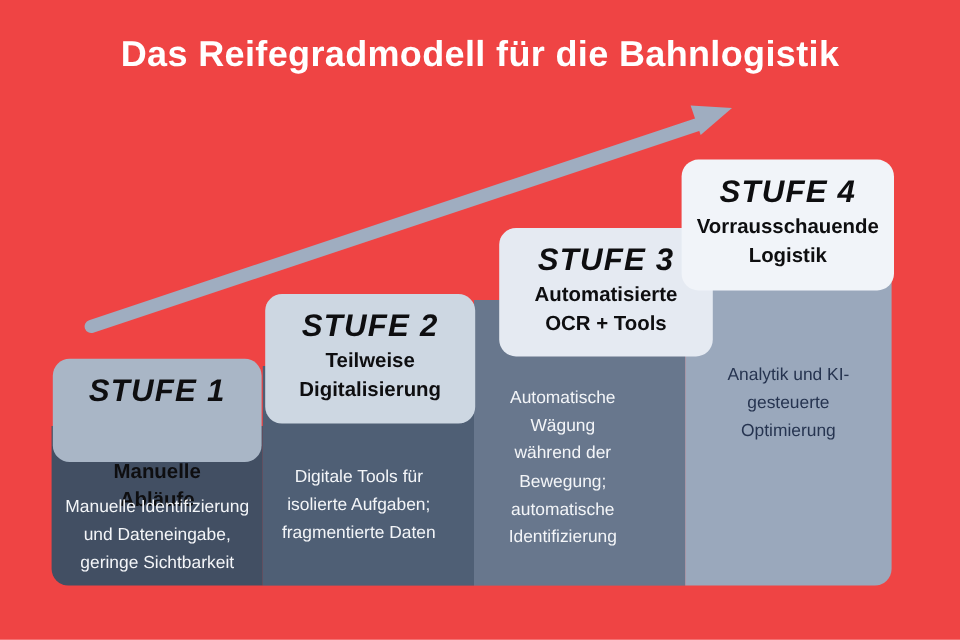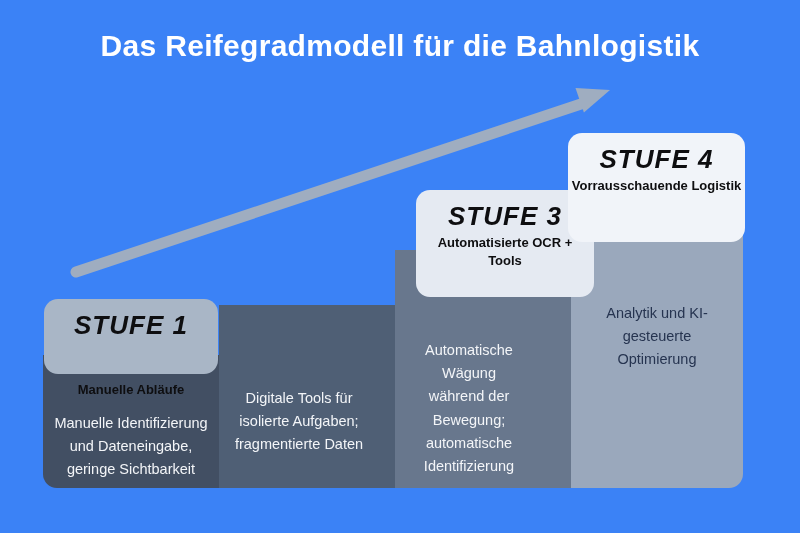--- a/index.html
+++ b/index.html
@@ -30,77 +30,81 @@
   .col-1 { left: 43px;  top: 355px; width: 176px; height: 133px; border-radius: 0 0 0 14px; }
   .col-2 { left: 219px; top: 305px; width: 176px; height: 183px; }
   .col-3 { left: 395px; top: 250px; width: 176px; height: 238px; }
   .col-4 { left: 571px; top: 195px; width: 172px; height: 293px; border-radius: 0 0 14px 0; }
 
   .card {
     position: absolute;
     border-radius: 14px;
     text-align: center;
   }
-  .card-1 { left: 44px;  top: 299px; width: 174px; height: 75px; }
+  .card-1 { left: 44px;  top: 299px; width: 174px; height: 86px; }
   .card-2 { left: 221px; top: 245px; width: 175px; height: 108px; }
   .card-3 { left: 396px; top: 190px; width: 178px; height: 107px; margin-left: 20px; }
   .card-4 { left: 568px; top: 133px; width: 177px; height: 109px; }
 
   .stufe {
     font-style: italic;
     font-weight: 900;
     font-size: 26px;
     letter-spacing: 1px;
     margin: 11px 0 2px 0;
   }
   .subtitle {
     font-weight: 700;
-    font-size: 13px;
+    font-size: 17px;
     line-height: 1.42;
     margin: 0 auto;
   }
   .sub-1 { max-width: 110px; margin-top: 40px; }
   .sub-2 { max-width: 150px; }
   .sub-3 { max-width: 152px; }
   .sub-4 { max-width: 175px; }
 
   .desc {
     position: absolute;
     text-align: center;
     font-size: 14.5px;
     line-height: 1.6;
     box-sizing: border-box;
   }
   .desc-1 { left: 43px;  top: 412px; width: 176px; padding: 0 4px; }
   .desc-2 { left: 219px; top: 387px; width: 160px; padding: 0 12px; }
-  .desc-3 { left: 395px; top: 339px; width: 148px; padding: 0 18px; }
+  .desc-3 { left: 395px; top: 321px; width: 148px; padding: 0 18px; }
   .desc-4 { left: 571px; top: 302px; width: 172px; padding: 0 17px; }
 </style>
 </head>
 <body>
 
-<div class="canvas" style="background-color: #3b82f6;">
+<div class="canvas" style="background-color: #ef4444;">
 
   <h1 class="title" style="color: rgb(255, 255, 255);">Das Reifegradmodell für die Bahnlogistik</h1>
 
   <svg class="arrow-svg" viewBox="0 0 800 533">
     <line x1="76" y1="272" x2="584" y2="103" stroke-width="11" stroke-linecap="round" stroke="#9fadc0"></line>
     <polygon points="610,90 583.9,112.6 575.5,88.0" fill="#9fadc0"></polygon>
   </svg>
 
   <div class="column col-1" style="background-color: rgb(66, 79, 99);"></div>
   <div class="column col-2" style="background-color: rgb(79, 95, 117);"></div>
   <div class="column col-3" style="background-color: rgb(104, 119, 141);"></div>
   <div class="column col-4" style="background-color: rgb(154, 168, 188);"></div>
 
   <div class="card card-1" style="background-color: rgb(169, 182, 198); color: rgb(14, 14, 16);">
     <div class="stufe">STUFE 1</div>
     <div class="subtitle sub-1">Manuelle Abläufe</div>
   </div>
 
+  <div class="card card-2" style="background-color: rgb(205, 215, 226); color: rgb(14, 14, 16);">
+    <div class="stufe">STUFE 2</div>
+    <div class="subtitle sub-2">Teilweise Digitalisierung</div>
+  </div>
 
   <div class="card card-3" style="background-color: rgb(229, 234, 242); color: rgb(14, 14, 16);">
     <div class="stufe">STUFE 3</div>
     <div class="subtitle sub-3">Automatisierte OCR + Tools</div>
   </div>
 
   <div class="card card-4" style="background-color: rgb(241, 244, 249); color: rgb(14, 14, 16);">
     <div class="stufe">STUFE 4</div>
     <div class="subtitle sub-4">Vorrausschauende Logistik</div>
   </div>

